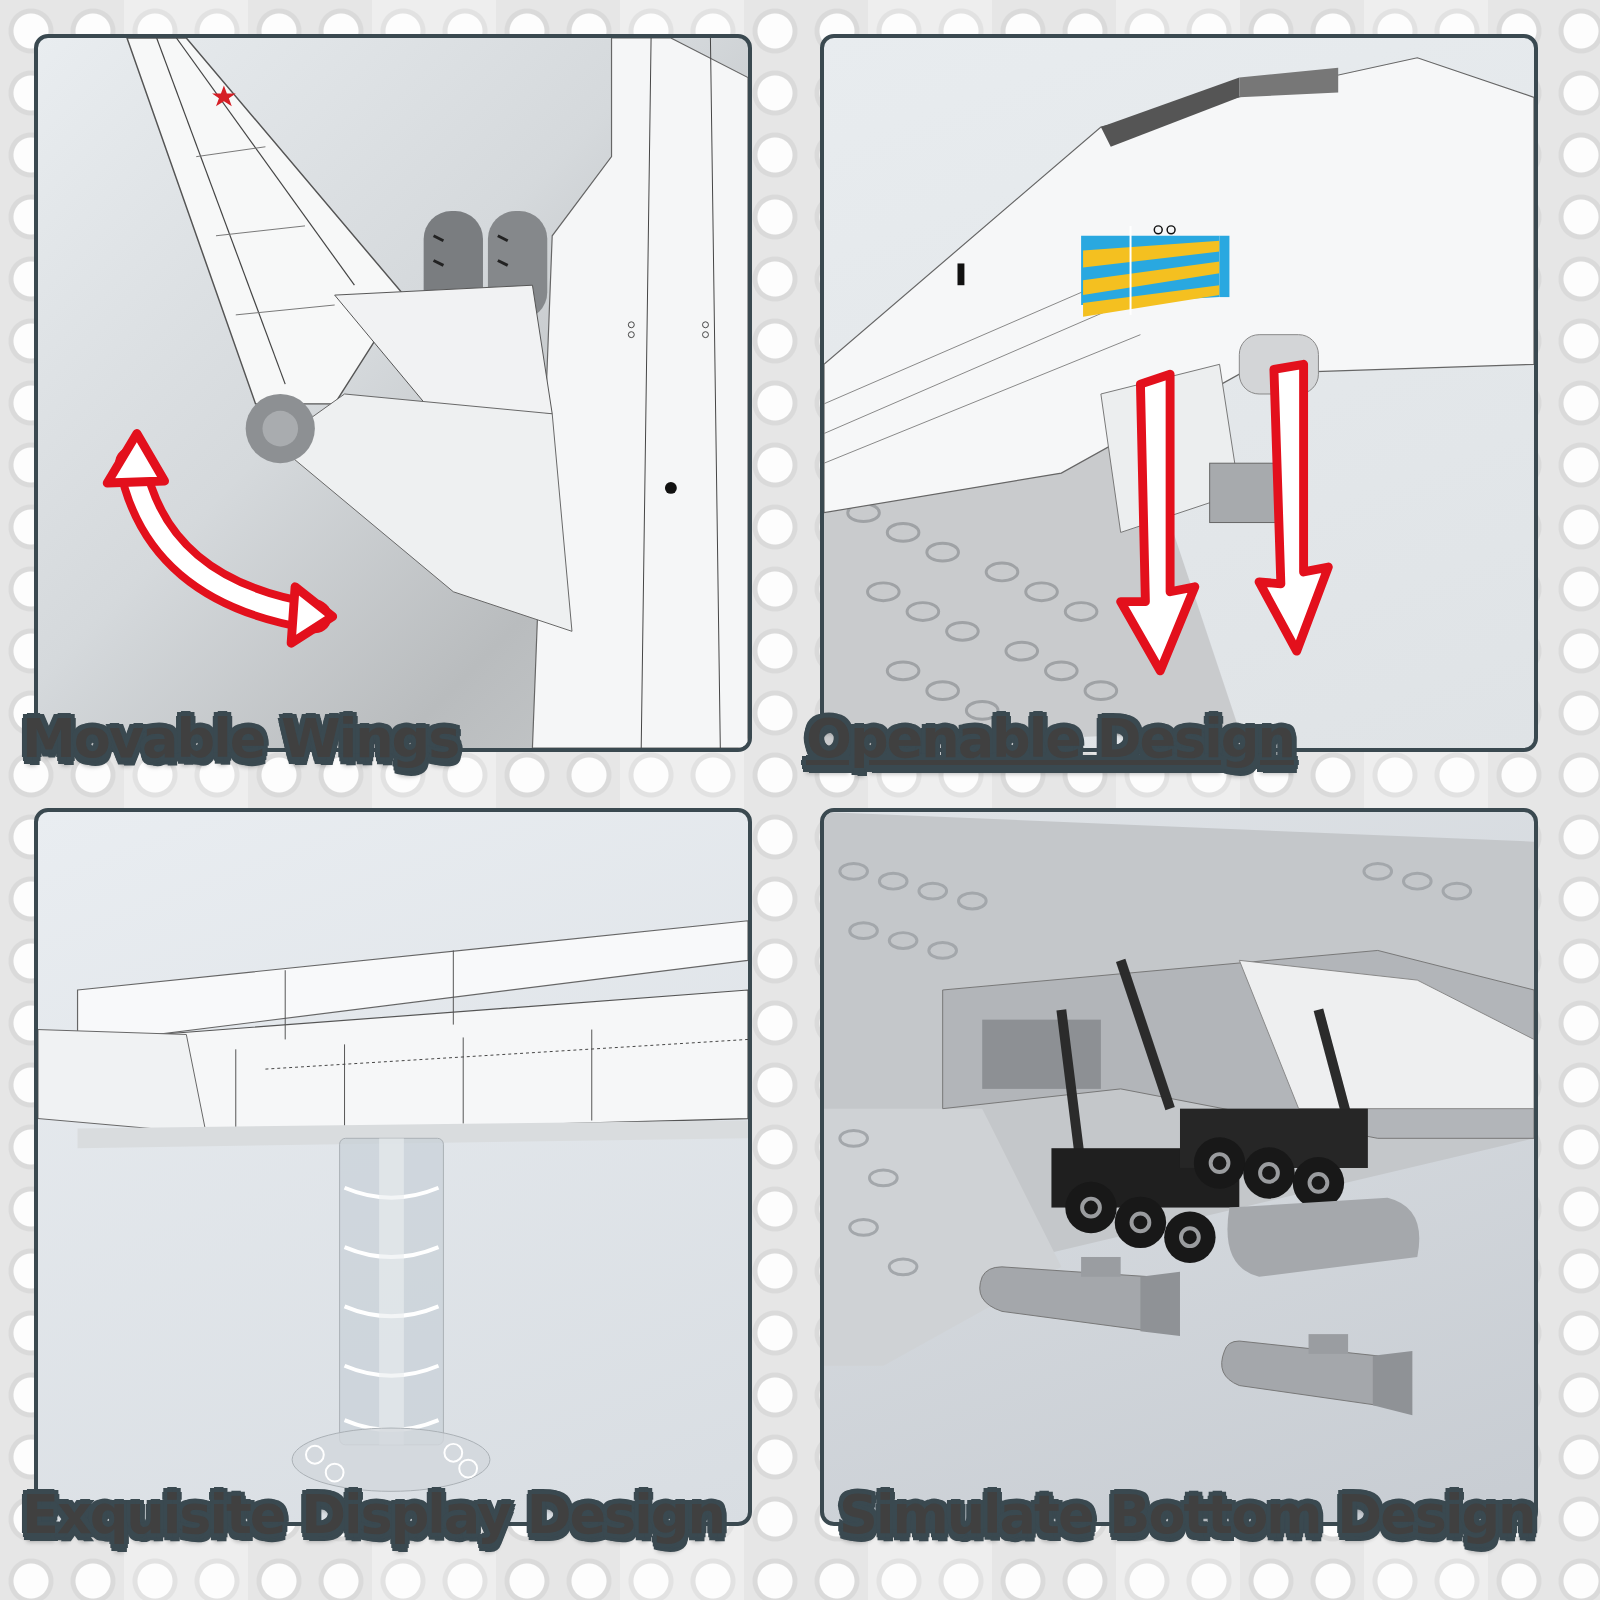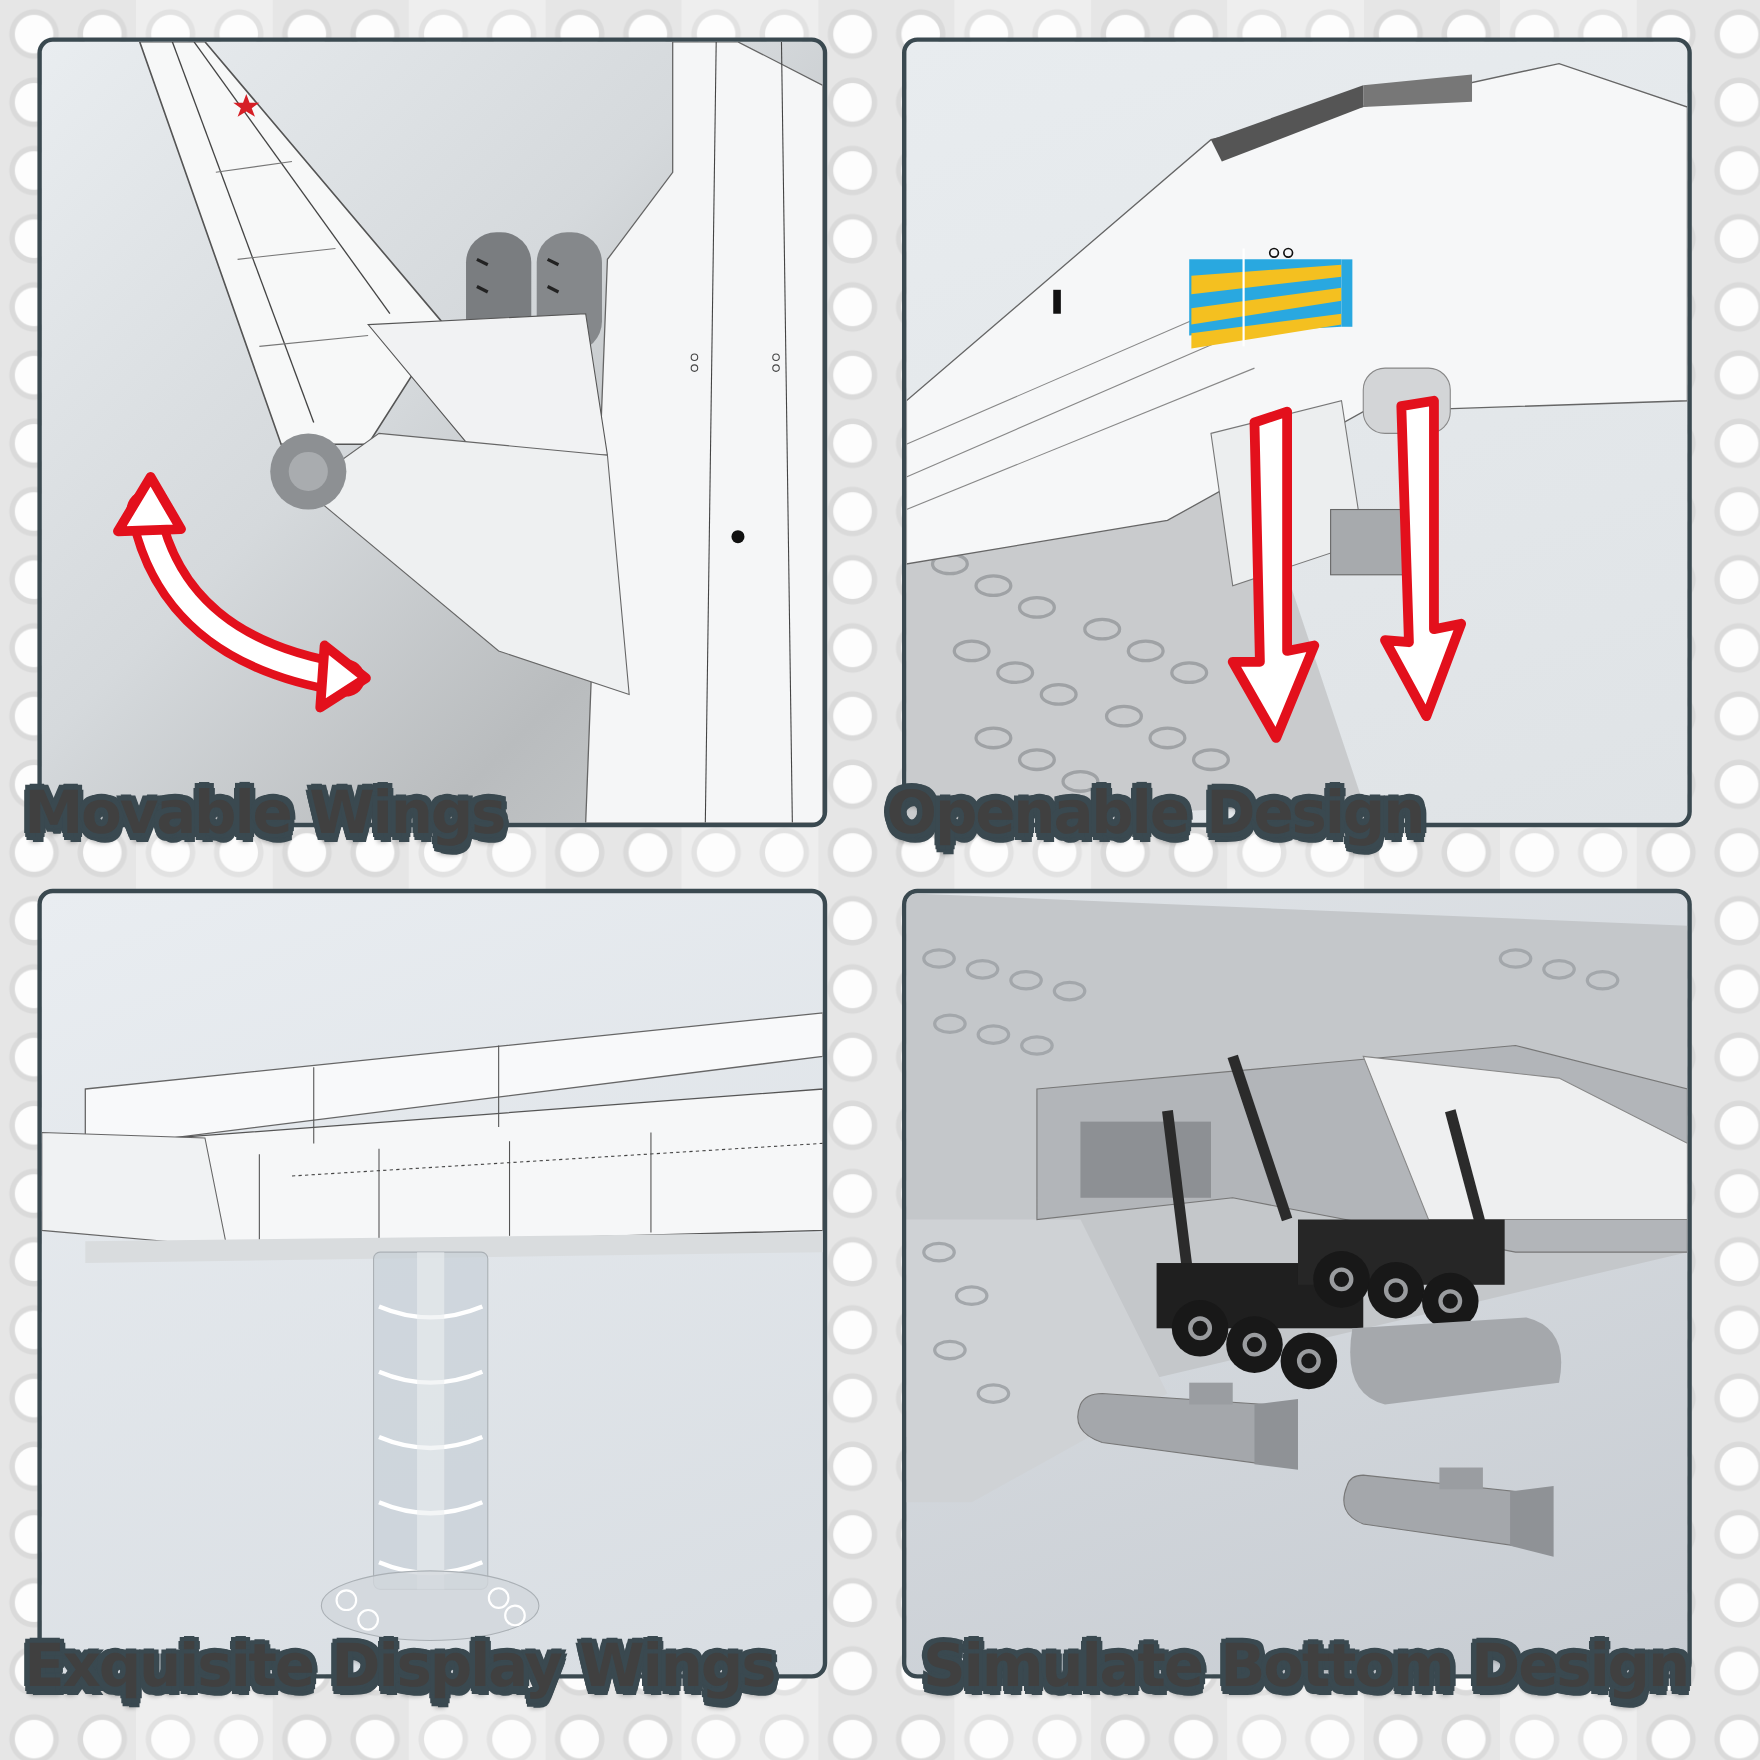--- a/index.html
+++ b/index.html
@@ -32,21 +32,21 @@
     font-family: "DejaVu Sans", sans-serif; font-weight: bold;
     font-size: 54px; letter-spacing: -2px; color: #404040;
     -webkit-text-stroke: 0;
     text-shadow:
       -4px -4px 0 #3a4950, 4px -4px 0 #3a4950, -4px 4px 0 #3a4950, 4px 4px 0 #3a4950,
       0 -5px 0 #3a4950, 0 5px 0 #3a4950, -5px 0 0 #3a4950, 5px 0 0 #3a4950,
       -3px 7px 0 #3a4950, 3px 8px 0 #3a4950, 0 9px 4px rgba(0,0,0,0.25);
     white-space: nowrap; line-height: 1;
   }
   #c1 { left: 22px;  top: 712px; }
-  #c2 { left: 806px; top: 712px; }
+  #c2 { left: 806px; top: 712px; text-decoration: underline; }
   #c3 { left: 22px;  top: 1488px; }
   #c4 { left: 806px; top: 1488px; padding-left: 33px; }
 </style>
 </head>
 <body>
 
 <div class="bg"></div>
 
 <div class="panel" id="p1">
   <svg viewBox="0 0 718 718">
@@ -183,21 +183,21 @@
 
     <ellipse cx="357" cy="655" rx="100" ry="32" fill="rgba(210,215,220,0.8)" stroke="#aab0b5"></ellipse>
     <g fill="none" stroke="#fff" stroke-width="2">
         <circle cx="280" cy="650" r="9"></circle>
         <circle cx="300" cy="668" r="9"></circle>
         <circle cx="420" cy="648" r="9"></circle>
         <circle cx="435" cy="664" r="9"></circle>
       </g>
   </svg>
 </div>
-<h2 class="caption" id="c3">Exquisite Display Wings</h2>
+<h2 class="caption" id="c3">Exquisite Display Design</h2>
 
 <div class="panel" id="p4">
   <svg viewBox="0 0 718 718">
 
     <polygon points="0,0 718,30 718,330 0,500" fill="#c4c7ca"></polygon>
     <polygon points="0,300 160,300 240,460 60,560 0,560" fill="#cfd2d5"></polygon>
     <g fill="none" stroke="#a3a7ab" stroke-width="3">
       <ellipse cx="30" cy="60" rx="14" ry="8"></ellipse>
         <ellipse cx="70" cy="70" rx="14" ry="8"></ellipse>
         <ellipse cx="110" cy="80" rx="14" ry="8"></ellipse>

